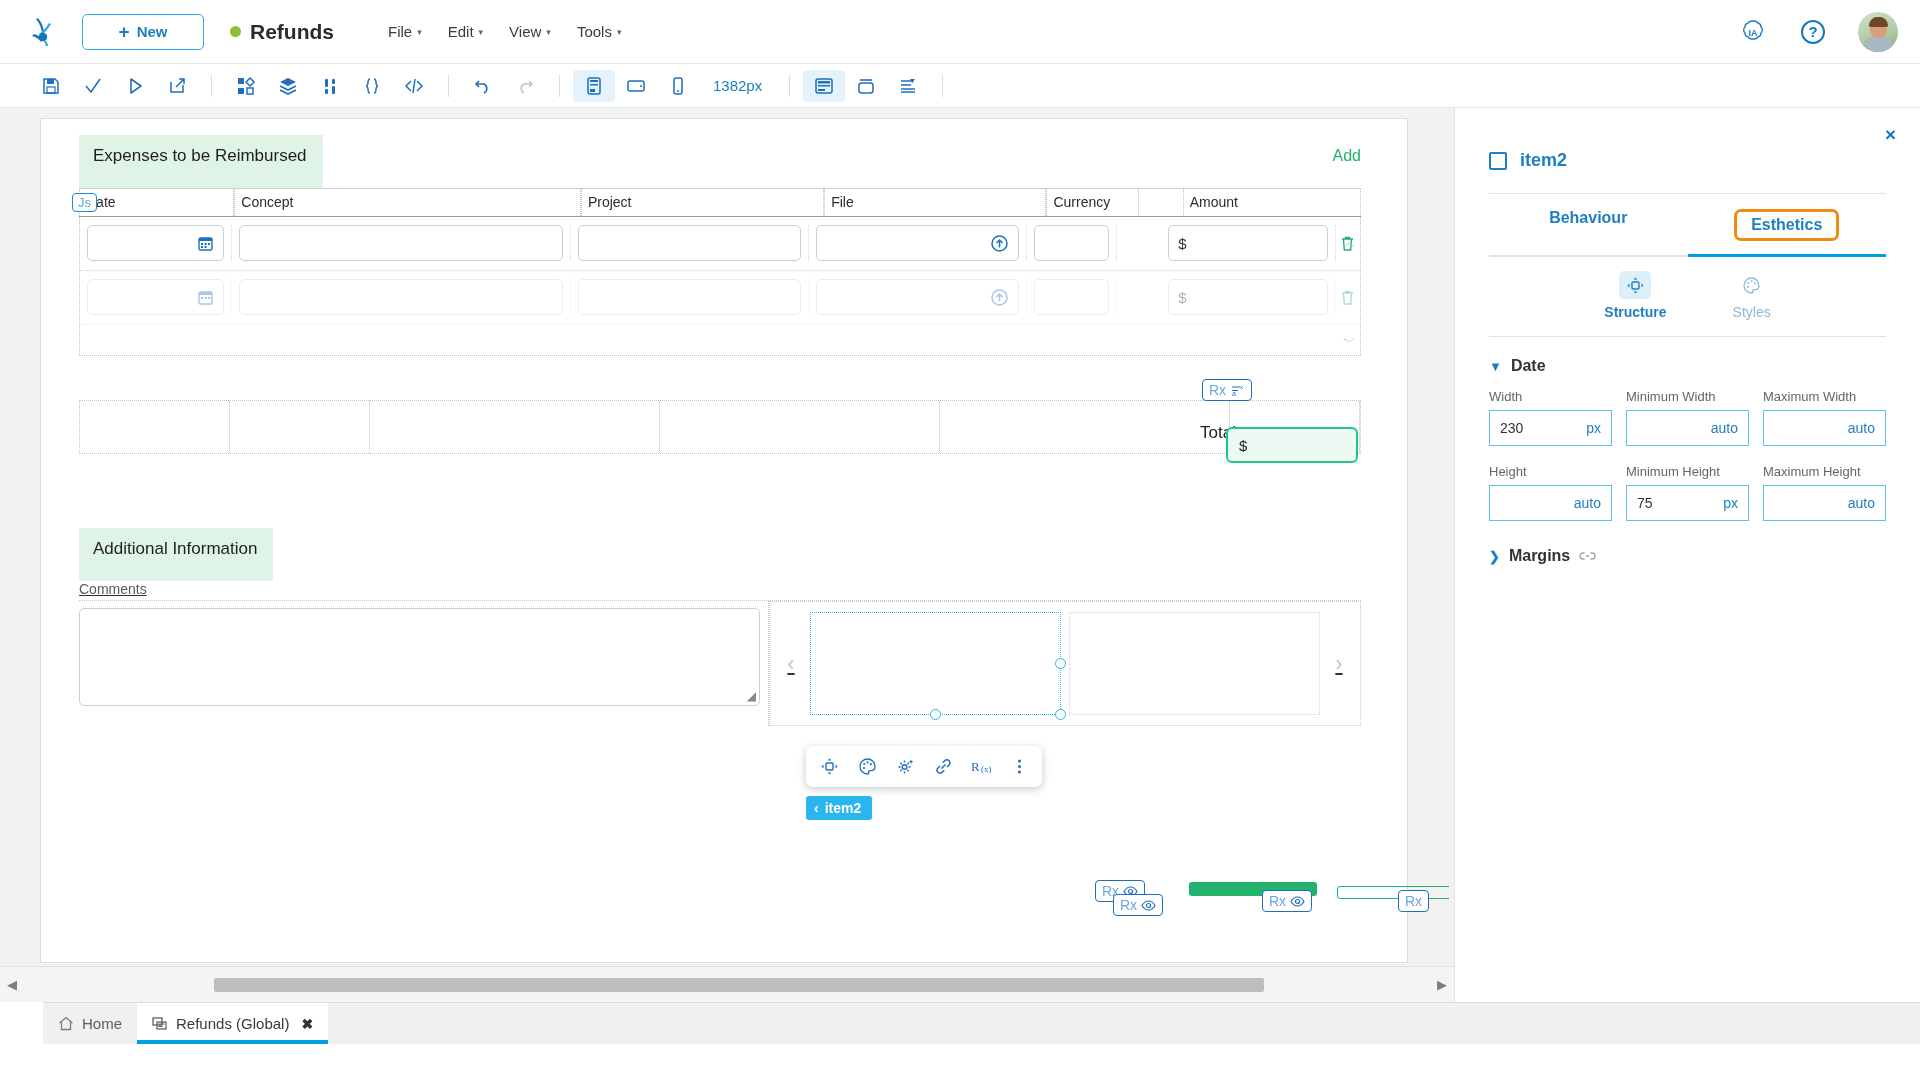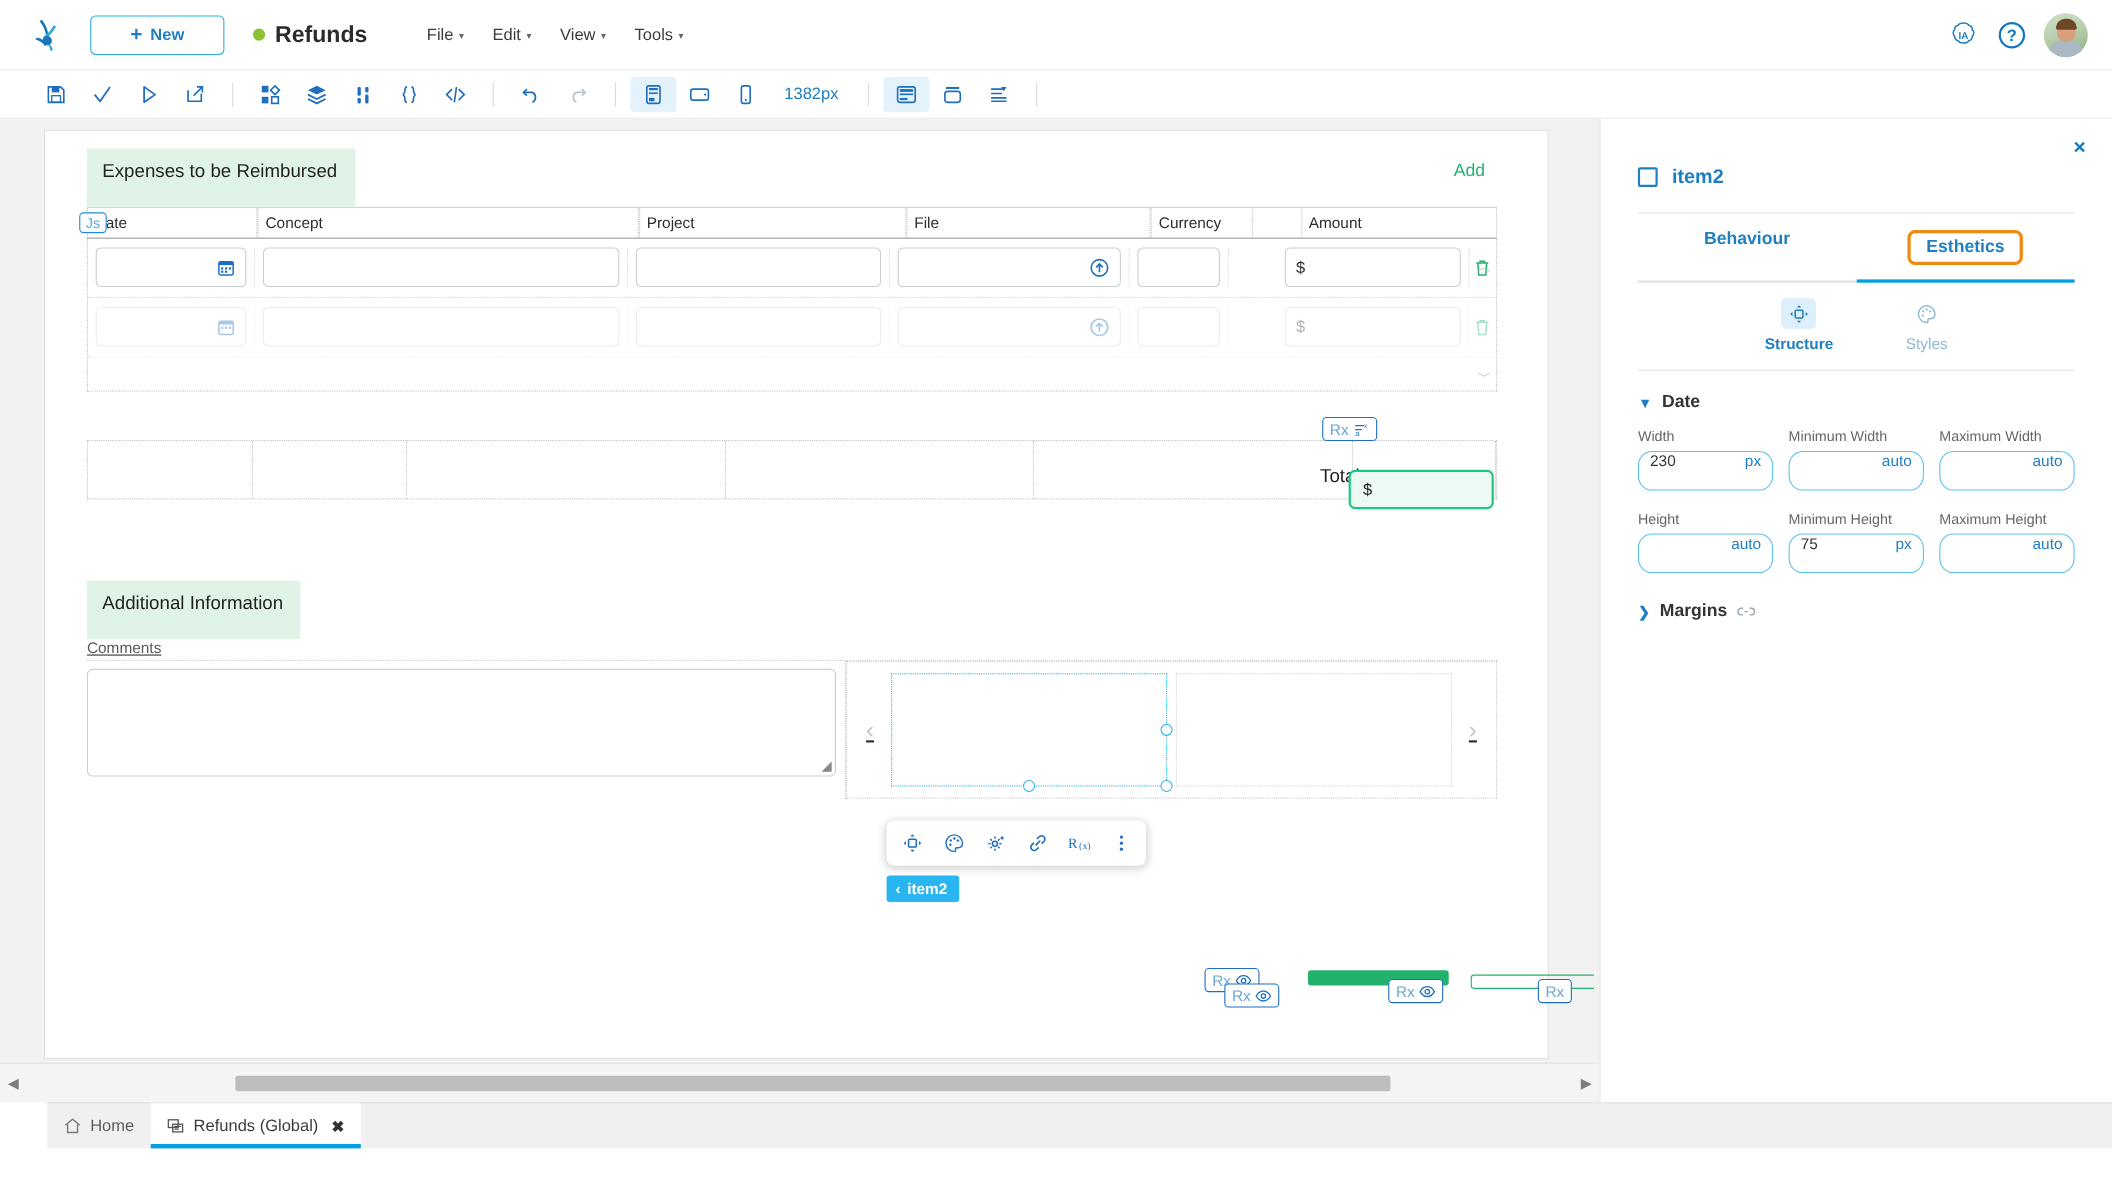--- a/index.html
+++ b/index.html
@@ -35,21 +35,21 @@
     display: flex; align-items: center; gap: 9px;
     margin-left: 26px; font-size: 21px; font-weight: bold; color: #2b2b2b;
   }
   .status-dot { width: 11px; height: 11px; border-radius: 50%; background: #8fbf35; }
   .menu { display: flex; align-items: center; gap: 26px; margin-left: 54px; }
   .menu-item {
     display: flex; align-items: center; gap: 5px;
     font-size: 15px; color: #3b3b3b; cursor: pointer;
   }
   .caret { font-size: 9px; color: #666; }
-  .top-right { margin-left: auto; display: flex; align-items: center; gap: 14px; text-align: right; }
+  .top-right { margin-left: auto; display: flex; align-items: center; gap: 30px; text-align: right; }
   .icon-circle { width: 30px; height: 30px; display:flex; align-items:center; justify-content:center; cursor:pointer;}
   .avatar {
     width: 40px; height: 40px; border-radius: 50%;
     overflow: hidden; cursor: pointer;
     background: linear-gradient(160deg,#cfe0c8 0%, #b9cfae 45%, #8fae7f 100%);
     position: relative;
   }
   .avatar .head {
     position:absolute; width:17px; height:19px; border-radius:50% 50% 45% 45%;
     background:#d8a07a; left:12px; top:7px;
@@ -94,21 +94,21 @@
 
   
   .sect-head {
     display: inline-block;
     background: #dff3e6;
     padding: 11px 16px 22px 14px;
     font-size: 17px; color: #1f1f1f;
   }
   .sect-head-row { position: relative; padding-left: 38px; padding-right: 40px; }
   .add-link {
-    position: absolute; right: 57px; top: 12px;
+    position: absolute; right: 46px; top: 12px;
     color: #23b26d; font-size: 16px; cursor: pointer;
   }
 
   
   .tbl { margin: 0 46px 0 38px; border-top: 1px solid #cfcfcf; }
   .tbl-head {
     display: flex; border-bottom: 1px solid #9a9a9a;
   }
   .th {
     font-size: 14px; color: #2c2c2c; padding: 5px 4px 6px 6px;
@@ -245,22 +245,22 @@
   .rp-sec-head {
     display: flex; align-items: center; gap: 9px;
     font-size: 16px; font-weight: bold; color: #333; padding: 20px 0 14px;
     cursor: pointer;
   }
   .chev { color: #1f7fc0; font-size: 13px; }
   .field-grid { display: flex; gap: 14px; margin-bottom: 18px; }
   .field-col { flex: 1; }
   .field-label { font-size: 13px; color: #666; margin-bottom: 6px; }
   .field-input {
-    height: 36px; border: 1px solid #5bc3ec; border-radius: 13px;
-    display: flex; align-items: flex-start; padding: 0 10px;
+    height: 36px; border: 1px solid #5bc3ec; border-radius: 0;
+    display: flex; align-items: center; padding: 0 10px;
     font-size: 14px; background: #fff; cursor: text;
   }
   .fi-val { color: #333; }
   .fi-unit { margin-left: auto; color: #1f7fc0; }
   .fi-auto { margin-left: auto; color: #1f7fc0; }
   .margins-row {
     display: flex; align-items: center; gap: 9px;
     font-size: 16px; font-weight: bold; color: #333; padding-top: 8px; cursor: pointer;
   }
   .link-ico { color: #9aa5ad; }

